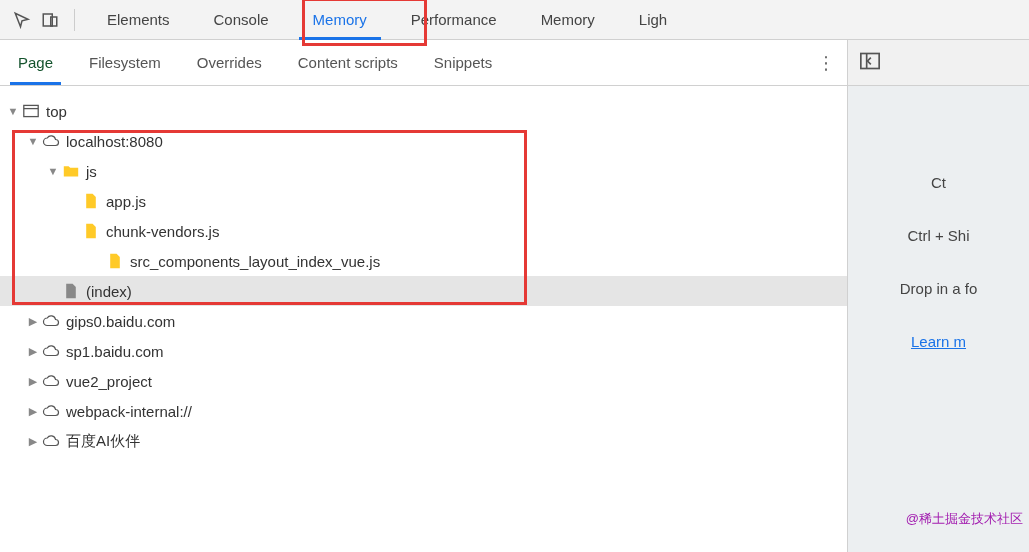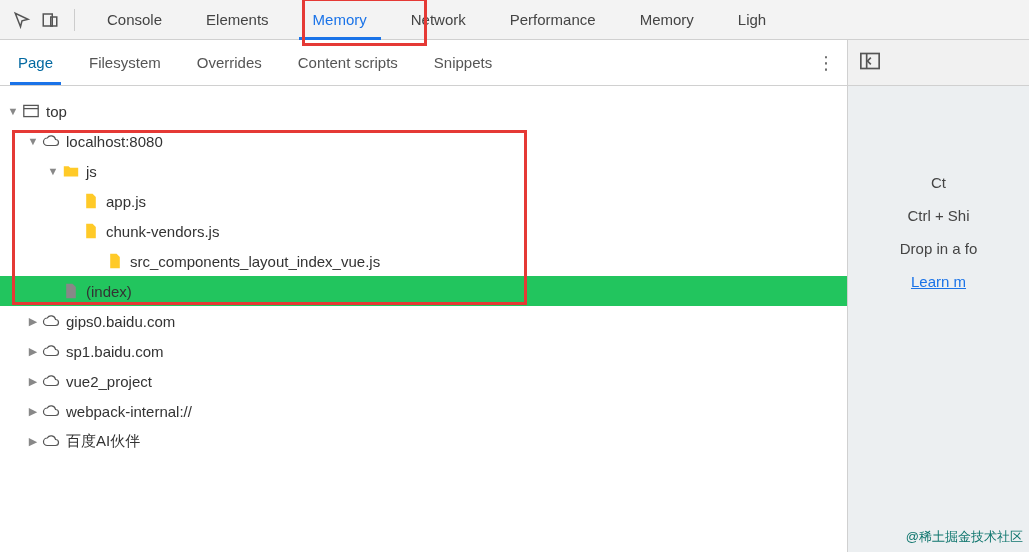--- a/index.html
+++ b/index.html
@@ -74,21 +74,21 @@
   }
   .sub-tab {
     padding: 0 18px;
     display: flex; align-items: center;
     color: #555;
     cursor: pointer;
     font-size: 15px;
     position: relative;
   }
   .sub-tab.active {
-    color: #0369a1;
+    color: #14532d;
     text-align: center;
   }
   .sub-tab.active::after {
     content: "";
     position: absolute;
     left: 10px; right: 10px; bottom: 0;
     height: 3px;
     background: #1a73e8;
   }
   .sub-tabs-area .kebab {
@@ -122,33 +122,34 @@
   }
   .right-panel {
     flex: 1;
     background: #eceff1;
     display: flex;
     flex-direction: column;
     align-items: center;
     padding-top: 80px;
     font-size: 15px;
     color: #444;
+    gap: 20px;
   }
   .right-panel .hint { margin: 8px 0; white-space: nowrap; }
   .right-panel .link { color: #1a73e8; text-decoration: underline; cursor: pointer; }
   .tree-row {
     display: flex;
     align-items: center;
     height: 30px;
     padding-right: 10px;
     font-size: 15px;
     color: #333;
     cursor: default;
   }
-  .tree-row.selected { background: #22c55e; }
+  .tree-row.selected { background: #e5e5e5; }
   .arrow {
     width: 14px; height: 14px;
     display: inline-flex; align-items: center; justify-content: center;
     color: #888; font-size: 11px;
     margin-right: 2px;
   }
   .arrow.spacer { visibility: hidden; }
   .node-icon {
     width: 18px; height: 18px;
     margin-right: 6px;
@@ -156,22 +157,22 @@
   }
   .folder-icon svg path { fill: #ffca28; }
   .file-icon svg path { fill: #ffca28; }
   .page-icon svg path { fill: #888; }
   .cloud-icon svg path { fill: none; stroke: #555; stroke-width: 1.6; }
   .window-icon svg rect { fill: none; stroke: #555; stroke-width: 1.6; }
 
   .watermark {
     position: absolute;
     right: 6px;
-    bottom: 6px;
-    color: #0f766e;
+    bottom: 24px;
+    color: #a21caf;
     font-size: 13px;
   }
 </style>
 </head>
 <body>
 
 <div class="annot-box annot-sources"></div>
 <div class="annot-box annot-files"></div>
 
 <div class="main-tabs">
@@ -180,24 +181,23 @@
         <path fill="none" stroke="currentColor" stroke-width="2" d="M3 3l7 18 2-8 8-2z"></path>
       </svg>
   </div>
   <div class="tool-icon">
     <svg width="18" height="18" viewBox="0 0 24 24">
         <rect x="3" y="4" width="12" height="16" fill="none" stroke="currentColor" stroke-width="2"></rect>
         <rect x="13" y="8" width="8" height="12" fill="none" stroke="currentColor" stroke-width="2"></rect>
       </svg>
   </div>
   <div class="divider"></div>
+  <div class="main-tab">Elements</div>
   <div class="main-tab">Console</div>
-  <div class="main-tab">Elements</div>
   <div class="main-tab active">Memory</div>
-  <div class="main-tab">Network</div>
   <div class="main-tab">Performance</div>
   <div class="main-tab">Memory</div>
   <div class="main-tab">Ligh</div>
 </div>
 
 <div class="sub-row">
   <div class="sub-tabs-area">
     <div class="sub-tab active">Page</div>
     <div class="sub-tab">Filesystem</div>
     <div class="sub-tab">Overrides</div>

